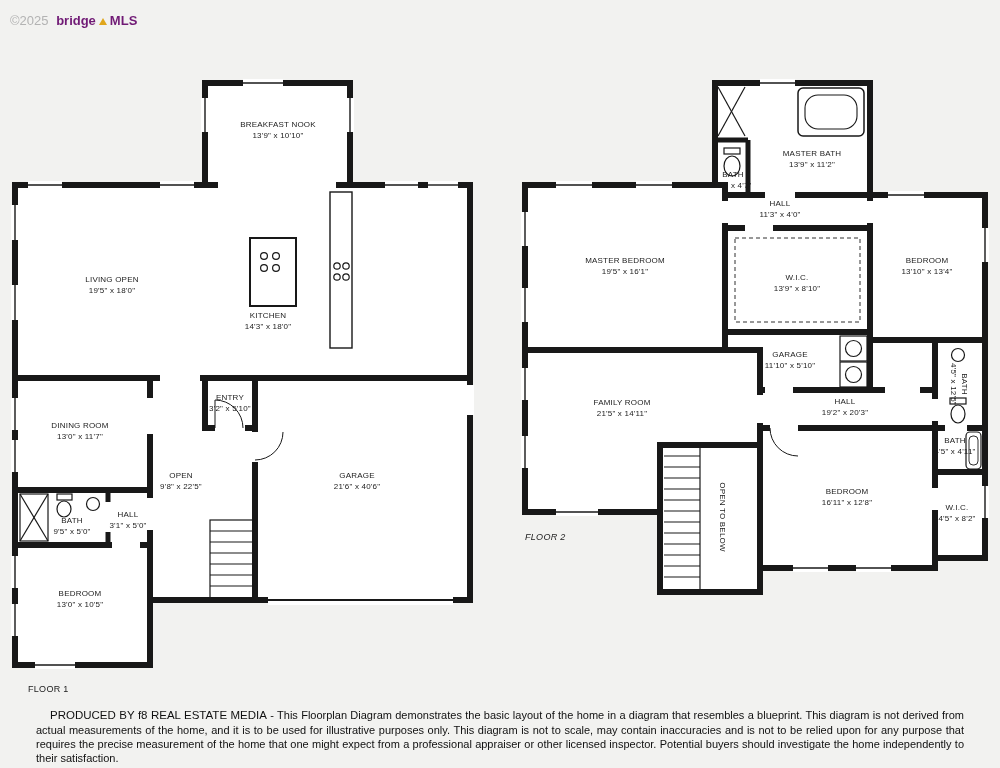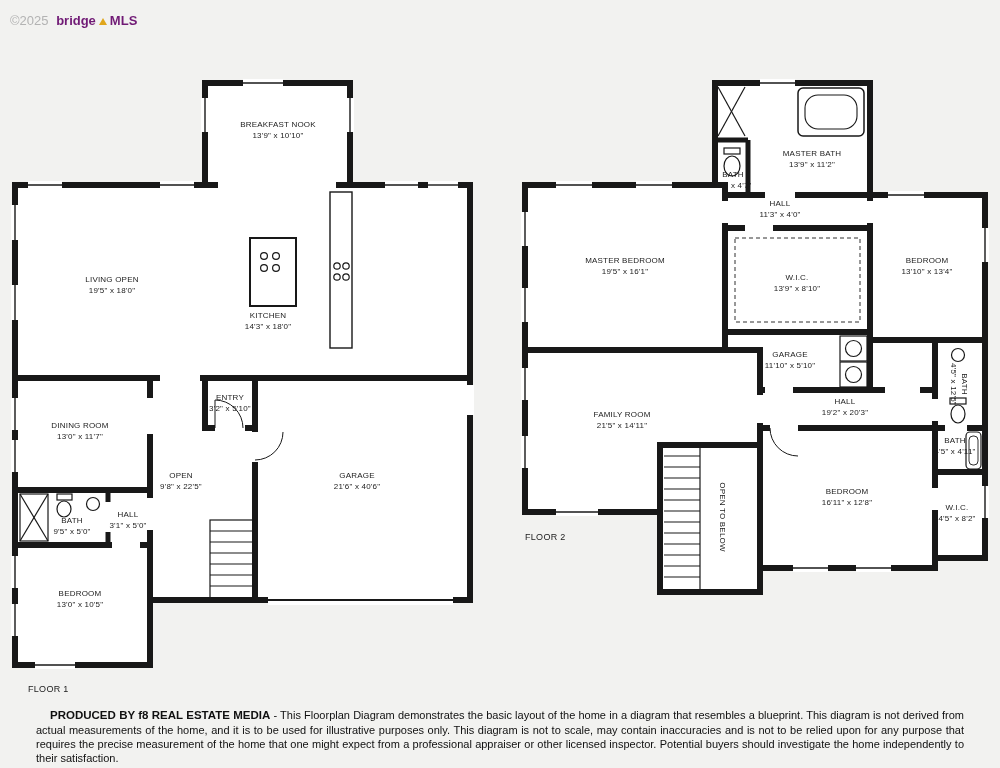--- a/index.html
+++ b/index.html
@@ -17,25 +17,25 @@
 
   .labels { position:absolute; inset:0; pointer-events:none; }
   .room { position:absolute; transform:translate(-50%,-50%); text-align:center; color:#1b1b1b;
           font-size:8px; line-height:1.35; letter-spacing:0.2px; white-space:nowrap; }
   .room.vert { transform:translate(-50%,-50%) rotate(90deg); }
   .room .rn { font-weight:400; }
   .room .rd { font-weight:400; }
 
   .floor-tag { position:absolute; font-size:9px; color:#1b1b1b; letter-spacing:0.3px; }
   .floor-tag.f1 { left:28px; top:684px; }
-  .floor-tag.f2 { left:525px; top:532px; }
+  .floor-tag.f2 { left:525px; top:532px;font-style:italic; }
 
   .footer { position:absolute; left:36px; right:36px; top:708px; font-size:11px; line-height:1.28;
             color:#101010; text-align:justify; }
-  .footer b { font-weight:700; font-size:11.5px;padding-left:14px; }
+  .footer b { font-weight:400; font-size:11.5px;padding-left:14px; }
 </style>
 </head>
 <body>
 
 <div class="canvas">
 
   <div class="watermark">
     <span>©2025</span>&nbsp;<span class="wm-bridge">bridge</span><svg width="10" height="10" viewBox="0 0 10 10">
         <path d="M1,9 L5,2 L9,9 Z" fill="#e0a61b"></path>
       </svg><span class="wm-mls">MLS</span>
@@ -335,21 +335,21 @@
       <div class="rd">19'2" x 20'3"</div>
     </div>
     <div class="room vert" style="left:958px;top:384px">
       <div class="rn">BATH</div>
       <div class="rd">4'5" x 12'5"</div>
     </div>
     <div class="room" style="left:955px;top:447px">
       <div class="rn">BATH</div>
       <div class="rd">4'5" x 4'11"</div>
     </div>
-    <div class="room" style="left:622px;top:421px">
+    <div class="room" style="left:622px;top:409px">
       <div class="rn">FAMILY ROOM</div>
       <div class="rd">21'5" x 14'11"</div>
     </div>
     <div class="room vert" style="left:722px;top:517px">
       <div class="rn">OPEN TO BELOW</div>
     </div>
     <div class="room" style="left:847px;top:498px">
       <div class="rn">BEDROOM</div>
       <div class="rd">16'11" x 12'8"</div>
     </div>

